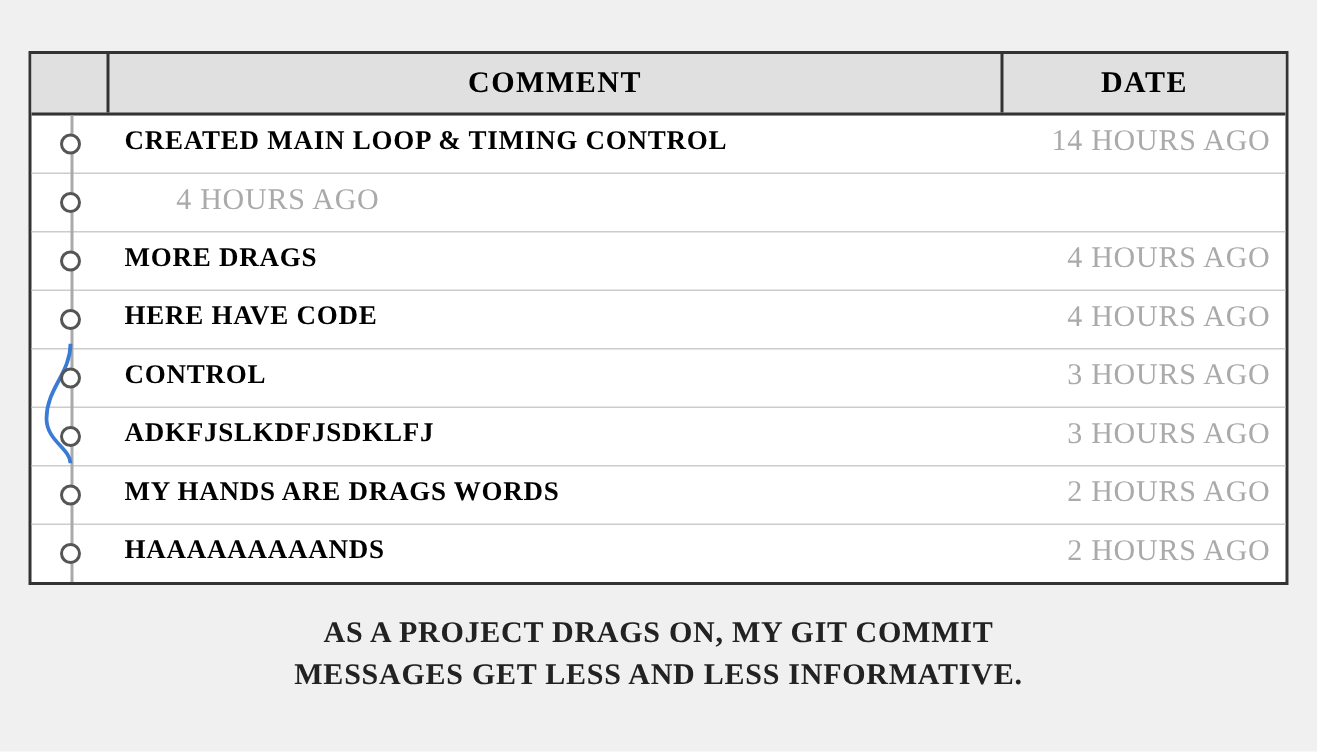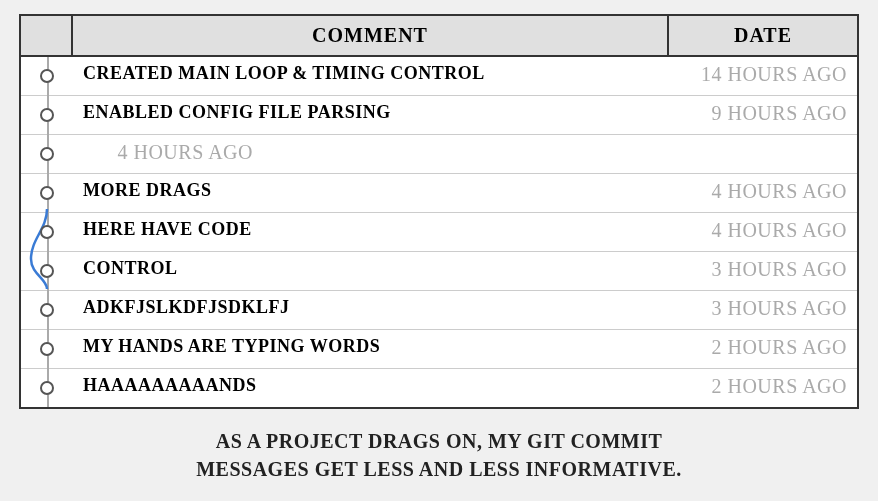--- a/index.html
+++ b/index.html
@@ -166,27 +166,20 @@
           <div class="cell-dot">
             <div class="dot-circle"></div>
           </div>
           <div class="cell-comment">CREATED MAIN LOOP &amp; TIMING CONTROL</div>
           <div class="cell-date">14 HOURS AGO</div>
         </div>
         <div class="table-row">
           <div class="cell-dot">
             <div class="dot-circle"></div>
           </div>
-          <div class="cell-comment">ENABLED CONFIG FILE PARSING</div>
-          <div class="cell-date">9 HOURS AGO</div>
-        </div>
-        <div class="table-row">
-          <div class="cell-dot">
-            <div class="dot-circle"></div>
-          </div>
           <div class="cell-date">4 HOURS AGO</div>
         </div>
         <div class="table-row">
           <div class="cell-dot">
             <div class="dot-circle"></div>
           </div>
           <div class="cell-comment">MORE DRAGS</div>
           <div class="cell-date">4 HOURS AGO</div>
         </div>
         <div class="table-row">
@@ -207,21 +200,21 @@
           <div class="cell-dot">
             <div class="dot-circle"></div>
           </div>
           <div class="cell-comment">ADKFJSLKDFJSDKLFJ</div>
           <div class="cell-date">3 HOURS AGO</div>
         </div>
         <div class="table-row">
           <div class="cell-dot">
             <div class="dot-circle"></div>
           </div>
-          <div class="cell-comment">MY HANDS ARE TYPING WORDS</div>
+          <div class="cell-comment">MY HANDS ARE DRAGS WORDS</div>
           <div class="cell-date">2 HOURS AGO</div>
         </div>
         <div class="table-row">
           <div class="cell-dot">
             <div class="dot-circle"></div>
           </div>
           <div class="cell-comment">HAAAAAAAAANDS</div>
           <div class="cell-date">2 HOURS AGO</div>
         </div>
       </div>

